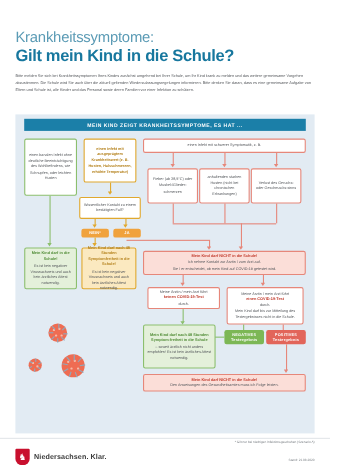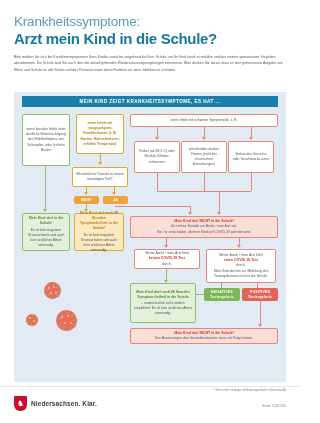--- a/index.html
+++ b/index.html
@@ -6,21 +6,21 @@
   body{
     width:300px;height:423px;overflow:hidden;
     background:#ffffff;
     font-family:"Liberation Sans", sans-serif;
     color:#4a4a4a;
     -webkit-font-smoothing:antialiased;
   }
   .page{position:relative;width:300px;height:423px;background:#fff;box-sizing:border-box;}
 
   
-  .header{padding:14px 14px 0 14px;}
+  .header{padding:14px 14px 0 14px;margin-top:12px;}
   .title-1{font-size:13.5px;color:#5b9bb5;line-height:1.12;letter-spacing:-0.2px;}
   .title-2{font-size:15px;font-weight:bold;color:#17779e;line-height:1.15;letter-spacing:-0.3px;margin-top:1px;}
 
   .intro{
     margin:7px 14px 0 14px;
     font-size:3.5px;line-height:1.75;color:#55585c;text-align:left;
   }
 
   
   .panel{
@@ -90,21 +90,21 @@
   .logo-txt{font-size:6.5px;font-weight:bold;color:#3a3a3a;letter-spacing:0.1px;}
   .sep{position:absolute;left:0;top:386px;width:300px;height:1px;background:#e3e6e9;}
 </style>
 </head>
 <body>
 
 <div class="page">
 
   <div class="header">
     <div class="title-1">Krankheitssymptome:</div>
-    <div class="title-2">Arzt mein Kind in die Schule?</div>
+    <div class="title-2">Gilt mein Kind in die Schule?</div>
   </div>
   <div class="intro">Bitte melden Sie sich bei Krankheitssymptomen Ihres Kindes zunächst umgehend bei Ihrer Schule, um Ihr Kind krank zu melden und das weitere gemeinsame Vorgehen abzustimmen. Die Schule wird Sie auch über die aktuell geltenden Wiederzulassungsregelungen informieren. Bitte denken Sie daran, dass es eine gemeinsame Aufgabe von Eltern und Schule ist, alle Kinder und das Personal sowie deren Familien vor einer Infektion zu schützen.</div>
 
   <div class="panel">
    <div class="panel-inner">
 
     <div class="banner">MEIN KIND ZEIGT KRANKHEITSSYMPTOME, ES HAT ...</div>
 
     <div class="box b-green" style="left:8px;top:22px;width:48px;height:52px;">
       <span class="t">einen banalen Infekt ohne deutliche Beeinträchtigung des Wohlbefindens, wie Schnupfen, oder leichten Husten</span>

